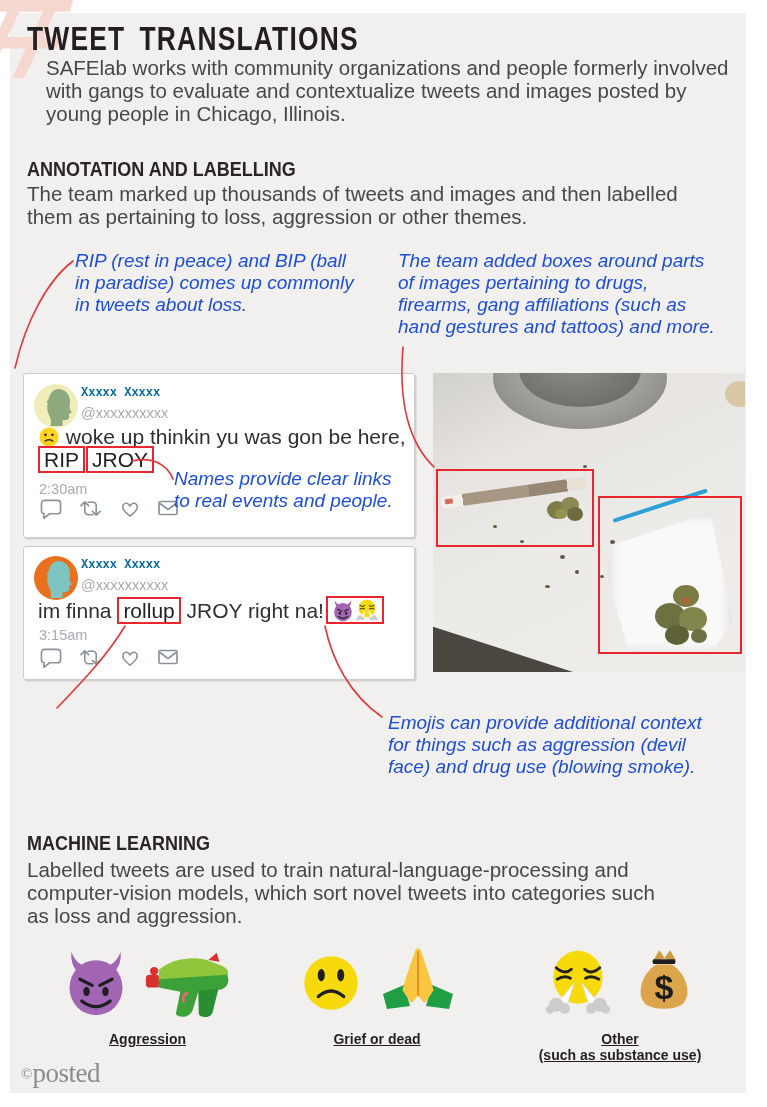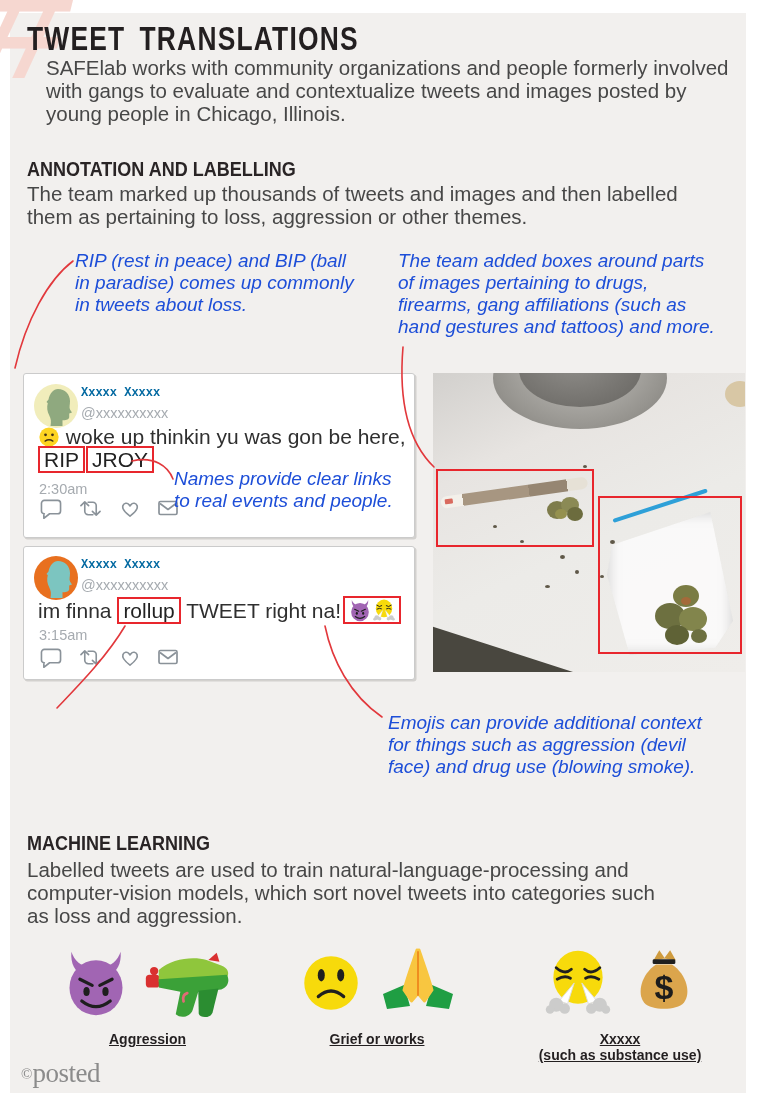--- a/index.html
+++ b/index.html
@@ -189,21 +189,21 @@
     <div class="avatar" style="left:10px;top:9px;background:#e8701f;color:#7cc5c0;">
       <svg width="44" height="44">
           <use href="#sym-head"></use>
         </svg>
     </div>
     <div class="tname" style="left:57px;top:11px;">Xxxxx Xxxxx</div>
     <div class="thandle" style="left:57px;top:30px;">@xxxxxxxxxx</div>
     <div class="ttext" style="left:14px;top:49px;">
       <span>im finna</span>
       <span class="redbox">rollup</span>
-      <span>TWEET right na!</span><span class="redbox" style="margin-left:2px;padding:0 3px;"><svg class="tw-emoji" width="24" height="23">
+      <span>JROY right na!</span><span class="redbox" style="margin-left:2px;padding:0 3px;"><svg class="tw-emoji" width="24" height="23">
             <use href="#sym-devil"></use>
           </svg><svg class="tw-emoji" width="24" height="24">
             <use href="#sym-steam"></use>
           </svg></span>
     </div>
     <div class="ttime" style="left:15px;top:80px;">3:15am</div>
     <div class="ticons" style="left:15px;top:100px;">
       <svg width="24" height="21">
           <use href="#sym-reply"></use>
         </svg>
@@ -292,33 +292,33 @@
 
   <div class="abs" style="left:283px;top:944px;width:188px;">
     <div style="display:flex;justify-content:center;align-items:flex-end;gap:12px;height:74px;">
       <svg width="70" height="70">
           <use href="#sym-frown"></use>
         </svg>
       <svg width="80" height="72">
           <use href="#sym-pray"></use>
         </svg>
     </div>
-    <div class="catlabel" style="margin-top:13px;">Grief or works</div>
+    <div class="catlabel" style="margin-top:13px;">Grief or dead</div>
   </div>
 
   <div class="abs" style="left:500px;top:944px;width:240px;">
     <div style="display:flex;justify-content:center;align-items:flex-end;gap:16px;height:74px;">
       <svg width="72" height="72">
           <use href="#sym-steam"></use>
         </svg>
       <svg width="68" height="72">
           <use href="#sym-bag"></use>
         </svg>
     </div>
-    <div class="catlabel" style="margin-top:13px;">Xxxxx</div>
+    <div class="catlabel" style="margin-top:13px;">Other</div>
     <div class="catlabel">(such as substance use)</div>
   </div>
 
   <div class="abs footer-logo">
     <span style="font-size:15px;vertical-align:3px;">©</span><span style="font-size:27px;letter-spacing:-0.5px;">posted</span>
   </div>
 
   <svg class="connectors" width="767" height="1107" viewBox="0 0 767 1107">
     <g fill="none" stroke="#e2383c" stroke-width="1.6" stroke-linecap="round">
       <path d="M73 261 C48 280 26 320 15 368"></path>

